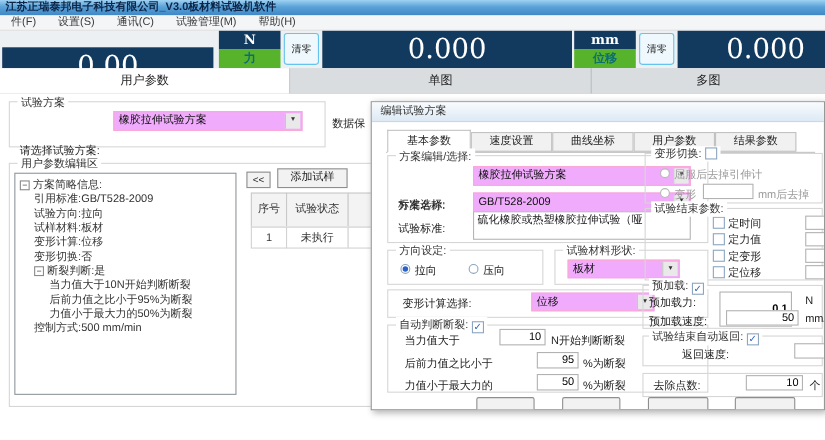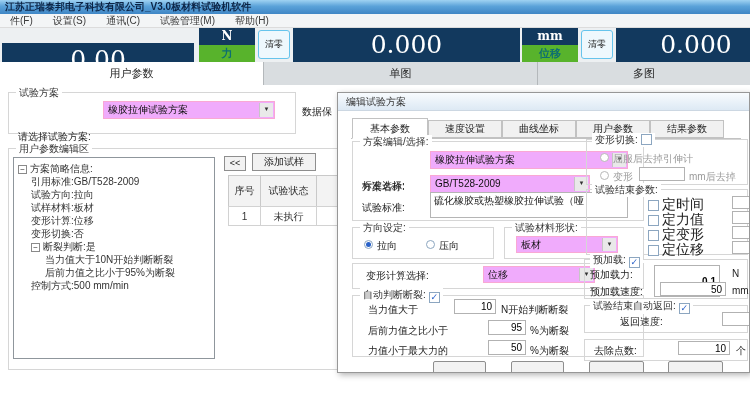--- a/index.html
+++ b/index.html
@@ -84,21 +84,21 @@
     background:linear-gradient(#f8fbfe,#dde9f4);border-bottom:1px solid #ccd7e2;
     font-size:10px;color:#333;line-height:18px;padding-left:8px;}
   .dtab{position:absolute;top:27px;height:18px;background:#f1f1f1;border:1px solid #c2c2c2;
     font-size:10px;color:#222;text-align:center;line-height:16px;}
   #dtab1{left:14px;top:25px;width:76px;height:21px;background:#fff;border-bottom-color:#fff;z-index:2;line-height:19px;}
   #dtab2{left:90px;width:74px;} #dtab3{left:164px;width:74px;} #dtab4{left:238px;width:74px;} #dtab5{left:312px;width:74px;}
   #dlg-tabline{position:absolute;left:13px;top:45px;width:390px;border-top:1px solid #c2c2c2;}
   #g-pe{left:14px;top:48px;width:292px;height:80px;}
   #g-pe-leg{left:22px;top:42px;}
   #pe-name-label{left:24px;top:62px;margin-top:25px;} #pe-name-dd{left:92px;top:58px;width:198px;height:18px;line-height:16px;}
-  #pe-std-label{left:24px;top:86px;} #pe-std-dd{left:92px;top:82px;width:160px;height:18px;line-height:16px;}
+  #pe-std-label{left:24px;top:86px;} #pe-std-dd{left:92px;top:82px;width:198px;height:18px;line-height:16px;}
   #pe-ts-label{left:24px;top:108px;}
   #pe-ts-box{position:absolute;left:92px;top:99px;width:198px;height:26px;border:1px solid #b5b5b5;
     background:#fff;font-size:10px;line-height:11px;padding:2px 3px;overflow:hidden;white-space:nowrap;}
   #g-dir{left:14px;top:134px;width:142px;height:32px;}
   #g-dir-leg{left:22px;top:128px;}
   #dir-r1{left:26px;top:147px;} #dir-r1-lbl{left:39px;top:146px;}
   #dir-r2{left:88px;top:147px;} #dir-r2-lbl{left:101px;top:146px;}
   #g-mat{left:166px;top:134px;width:140px;height:32px;}
   #g-mat-leg{left:174px;top:128px;}
   #mat-dd{left:178px;top:143px;width:102px;height:17px;line-height:15px;}
@@ -110,21 +110,21 @@
   #br1-label{left:30px;top:210px;} #br1-input{left:116px;top:206px;width:42px;height:15px;} #br1-suf{left:163px;top:210px;}
   #br2-label{left:30px;top:231px;} #br2-input{left:150px;top:227px;width:38px;height:15px;} #br2-suf{left:192px;top:231px;}
   #br3-label{left:30px;top:251px;} #br3-input{left:150px;top:247px;width:38px;height:15px;} #br3-suf{left:192px;top:251px;}
   #g-sw{left:248px;top:46px;width:162px;height:46px;}
   #g-sw-leg{left:254px;top:40px;}
   #sw-r1{left:262px;top:60px;} #sw-r1-lbl{left:275px;top:59px;}
   #sw-r2{left:262px;top:78px;} #sw-r2-lbl{left:275px;top:77px;}
   #sw-r2-input{left:301px;top:74px;width:46px;height:14px;} #sw-r2-suf{left:351px;top:77px;}
   #g-end{left:248px;top:96px;width:162px;height:66px;}
   #g-end-leg{left:254px;top:90px;}
-  .endrow{position:absolute;left:310px;font-size:14px;white-space:nowrap;}
+  .endrow{position:absolute;left:310px;font-size:10px;white-space:nowrap;}
   .endrow .cb{margin:0 3px 0 0;}
   #end1{top:103px;} #end2{top:118px;} #end3{top:133px;} #end4{top:148px;}
   #end1-in{left:394px;top:103px;width:30px;height:13px;}
   #end2-in{left:394px;top:118px;width:30px;height:13px;}
   #end3-in{left:394px;top:133px;width:30px;height:13px;}
   #end4-in{left:394px;top:148px;width:30px;height:13px;}
   #g-pre{left:246px;top:166px;width:164px;height:40px;}
   #g-pre-leg{left:252px;top:160px;}
   #pre-f-label{left:252px;top:175px;} #pre-f-input{left:316px;top:172px;width:66px;height:32px;font-weight:bold;} #pre-f-unit{left:394px;top:175px;}
   #pre-s-label{left:252px;top:192px;} #pre-s-input{left:322px;top:189px;width:66px;height:14px;} #pre-s-unit{left:394px;top:192px;}
@@ -182,20 +182,21 @@
 <div id="treebox">
   <div class="tl0"><span class="exp">−</span><span>方案简略信息:</span></div>
   <div class="tl1">引用标准:GB/T528-2009</div>
   <div class="tl1">试验方向:拉向</div>
   <div class="tl1">试样材料:板材</div>
   <div class="tl1">变形计算:位移</div>
   <div class="tl1">变形切换:否</div>
   <div class="tl1"><span class="exp">−</span><span>断裂判断:是</span></div>
   <div class="tl2">当力值大于10N开始判断断裂</div>
   <div class="tl2">后前力值之比小于95%为断裂</div>
+  <div class="tl2">力值小于最大力的50%为断裂</div>
   <div class="tl1">控制方式:500 mm/min</div>
 </div>
 
 <div class="btn" id="collapse-btn">&lt;&lt;</div>
 <div class="btn" id="add-btn">添加试样</div>
 
 <div class="th" id="th1">序号</div>
 <div class="th" id="th2">试验状态</div>
 <div class="th" id="th3"><span>宽度</span><br><span>(mm</span></div>
 <div class="td" id="td1">1</div>

